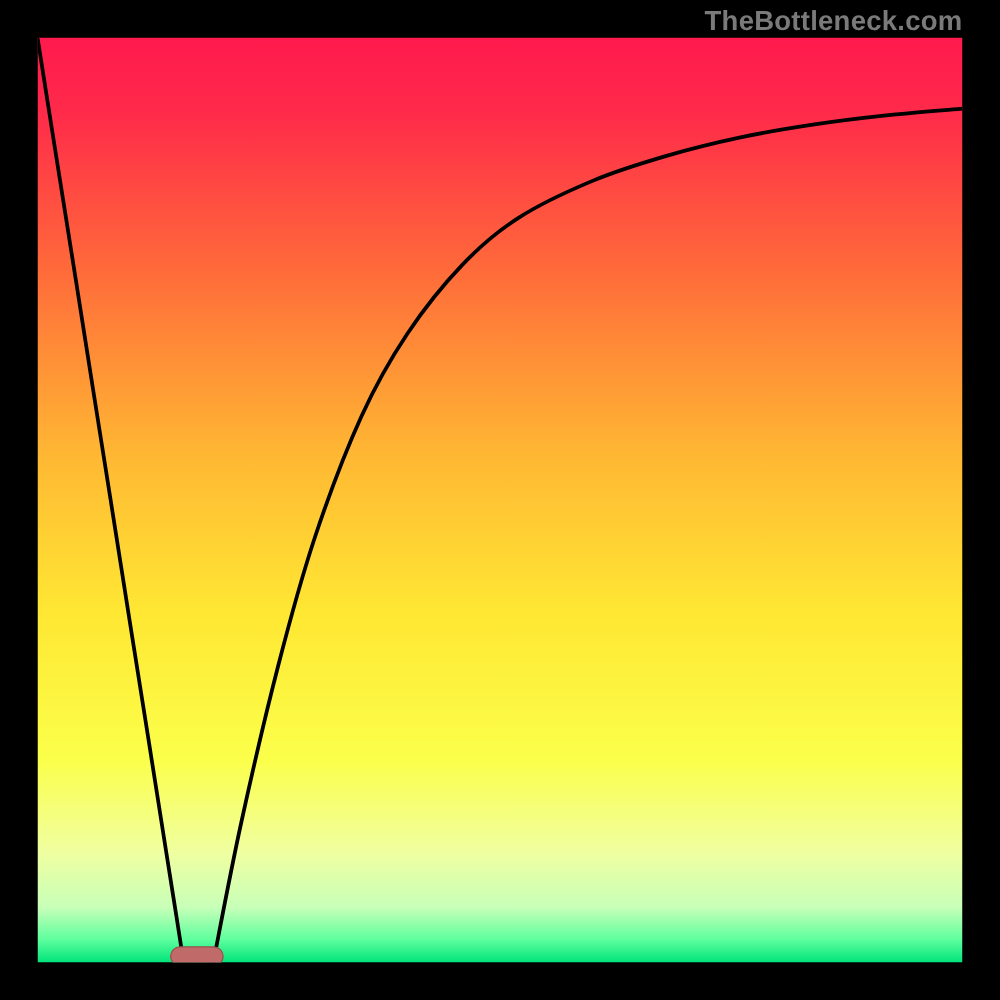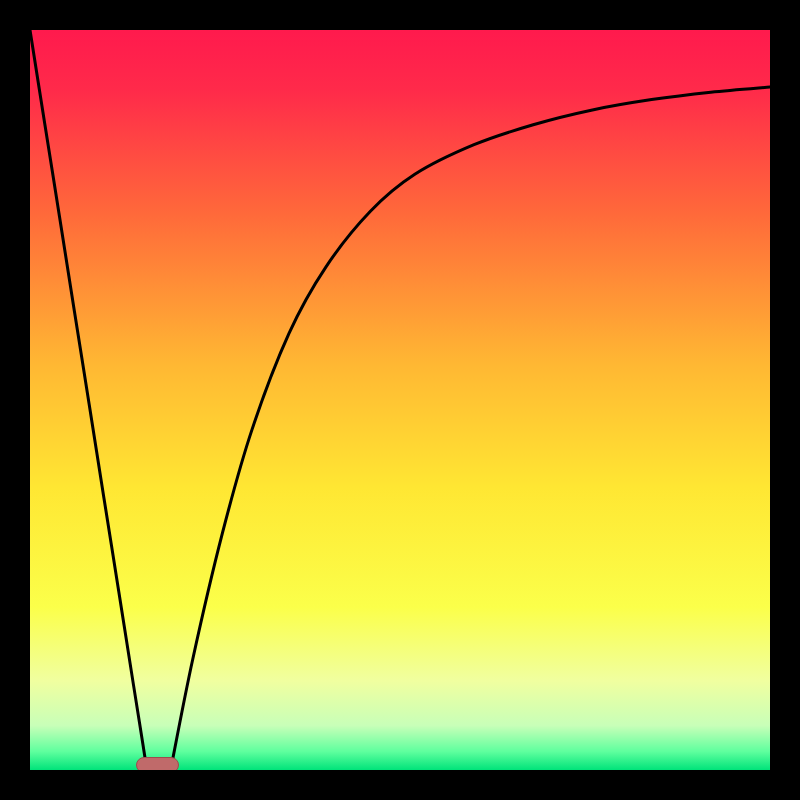--- a/index.html
+++ b/index.html
@@ -56,14 +56,15 @@
 
 <div class="plot">
   <div class="gradient" id="grad" style="background: linear-gradient(rgb(255, 26, 77) 0%, rgb(255, 42, 74) 8%, rgb(255, 106, 58) 25%, rgb(255, 183, 51) 45%, rgb(255, 231, 51) 62%, rgb(251, 255, 74) 78%, rgb(240, 255, 160) 88%, rgb(200, 255, 184) 94%, rgb(95, 255, 158) 97.5%, rgb(0, 227, 122) 100%);"></div>
   <svg class="curve" id="curve" viewBox="0 0 740 740" preserveAspectRatio="none">
         <path d="M 0 0 C 2.466666666666667 15.663333333333336, 9.866666666666667 62.776666666666685, 14.8 93.98000000000002 C 19.733333333333334 125.18333333333335, 24.666666666666668 156.0166666666667, 29.6 187.22000000000003 C 34.53333333333333 218.42333333333335, 39.46666666666667 249.99666666666667, 44.4 281.2 C 49.33333333333333 312.4033333333333, 54.266666666666666 343.2366666666667, 59.2 374.44 C 64.13333333333334 405.6433333333333, 69.06666666666666 437.21666666666664, 74 468.41999999999996 C 78.93333333333334 499.6233333333333, 83.86666666666666 530.4566666666666, 88.8 561.66 C 93.73333333333333 592.8633333333333, 99.9 632.2066666666667, 103.60000000000001 655.64 C 107.30000000000001 679.0733333333333, 108.78 688.2, 111 702.26 C 113.22 716.3199999999999, 115.93333333333334 733.71, 116.92 740" fill="none" stroke="#000" stroke-width="3" stroke-linecap="round"></path>
         <path d="M 140.6 740 C 144.3 721.5, 154.16666666666669 668.4666666666667, 162.8 629 C 171.43333333333334 589.5333333333333, 182.53333333333333 541.4333333333333, 192.4 503.2 C 202.26666666666668 464.96666666666664, 210.9 432.9, 222 399.59999999999997 C 233.1 366.29999999999995, 246.66666666666666 330.53333333333336, 259 303.40000000000003 C 271.3333333333333 276.2666666666667, 282.43333333333334 257.15, 296 236.79999999999995 C 309.56666666666666 216.44999999999993, 325.6 196.7166666666666, 340.40000000000003 181.29999999999995 C 355.20000000000005 165.8833333333333, 367.53333333333336 155.39999999999995, 384.8 144.29999999999995 C 402.06666666666666 133.19999999999996, 424.26666666666665 122.96333333333337, 444 114.70000000000005 C 463.73333333333335 106.43666666666672, 483.4666666666667 100.51666666666671, 503.20000000000005 94.72000000000003 C 522.9333333333334 88.92333333333335, 542.6666666666666 84.11333333333329, 562.4 79.91999999999996 C 582.1333333333333 75.72666666666663, 601.8666666666667 72.52000000000004, 621.6 69.56000000000006 C 641.3333333333334 66.60000000000008, 661.0666666666667 64.25666666666676, 680.8000000000001 62.16000000000008 C 700.5333333333334 60.06333333333341, 730.1333333333333 57.84333333333336, 740 56.98000000000002" fill="none" stroke="#000" stroke-width="3" stroke-linecap="round"></path>
       </svg>
   <div class="marker" id="marker" style="left: 105.82px; width: 40.7px; bottom: -3px;"></div>
 </div>
 
+<div class="watermark">TheBottleneck.com</div>
 
 </div>
 
 </body></html>

